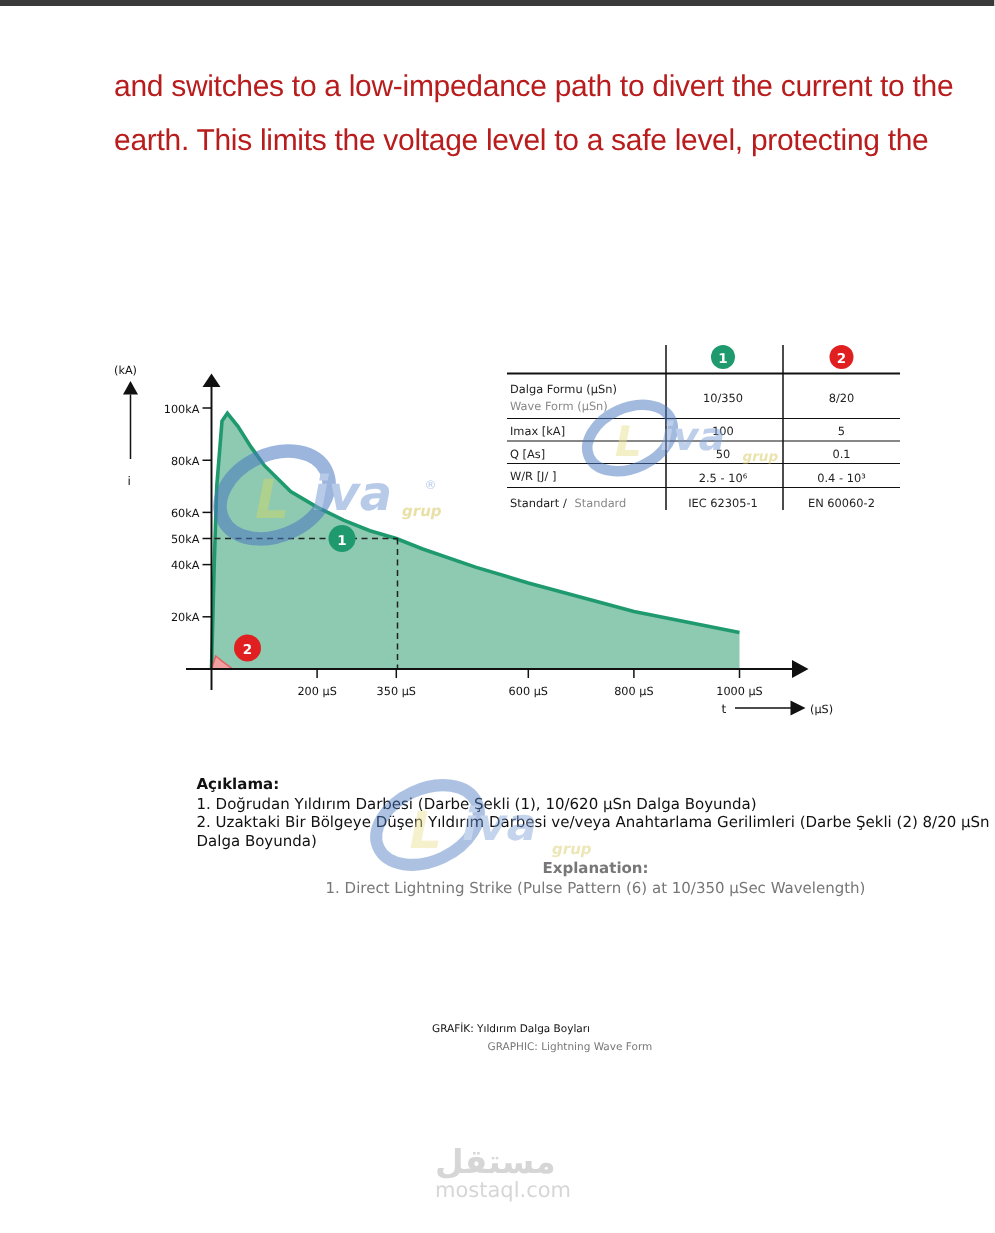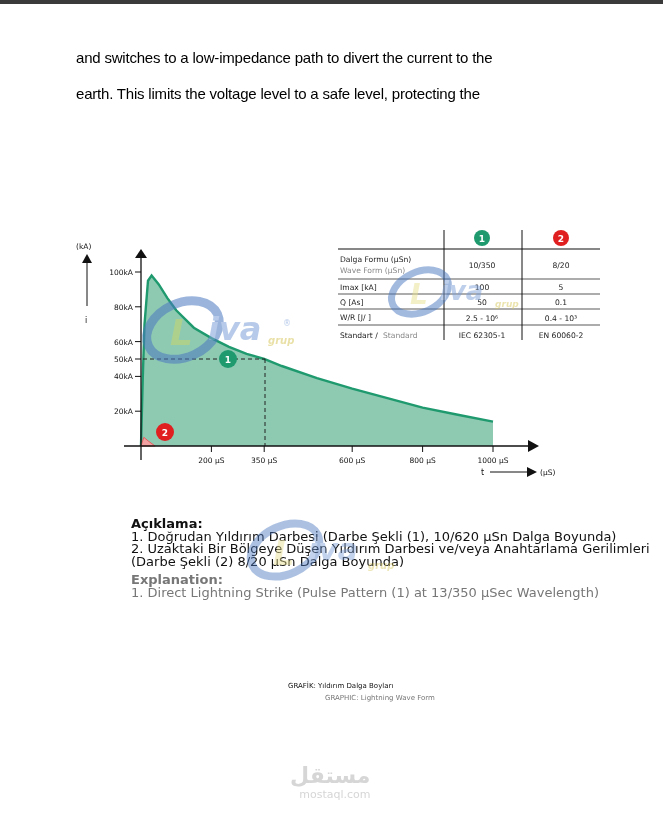--- a/index.html
+++ b/index.html
@@ -1,31 +1,31 @@
 <!DOCTYPE html>
 <html><head>
 <meta charset="utf-8">
 <style>
   html,body{margin:0;padding:0;}
   body{width:663px;height:822px;background:#ffffff;position:relative;overflow:hidden;font-family:"Liberation Sans",sans-serif;}
   .topbar{position:absolute;left:0;top:0;width:663px;height:4px;background:#3a3a3a;}
-  .para{position:absolute;left:76px;top:40px;width:560px;font-size:15px;line-height:36px;color:#000000;font-family:"Liberation Sans",sans-serif;letter-spacing:-0.2px;}
+  .para{position:absolute;left:76px;top:40px;width:560px;font-size:20px;line-height:36px;color:#b91c1c;font-family:"Liberation Sans",sans-serif;letter-spacing:-0.2px;}
   .para p{margin:0;white-space:nowrap;}
   svg text{font-family:"DejaVu Sans",sans-serif;}
   .figure{position:absolute;left:0;top:220px;}
-  .notes{position:absolute;left:131px;top:518px;font-size:13px;line-height:12.6px;color:#111;font-family:"DejaVu Sans",sans-serif;}
+  .notes{position:absolute;left:131px;top:518px;font-size:10px;line-height:12.6px;color:#111;font-family:"DejaVu Sans",sans-serif;}
   .notes .h{font-weight:bold;}
-  .notes .gray{color:#777;}
+  .notes .gray{color:#777;text-align:center;}
   .notes .gap{height:6px;}
   .caption{position:absolute;left:288px;top:680px;font-size:7px;line-height:12px;font-family:"DejaVu Sans",sans-serif;}
   .caption .tr{color:#111;}
   .caption .en{color:#777;margin-left:37px;}
-  .wm{position:absolute;left:290px;top:764px;text-align:right;color:#d6d6d6;font-family:"DejaVu Sans",sans-serif;}
+  .wm{position:absolute;left:290px;top:764px;text-align:left;color:#d6d6d6;font-family:"DejaVu Sans",sans-serif;}
   .wm .ar{font-size:22px;font-weight:bold;line-height:24px;}
-  .wm .lat{font-size:11px;line-height:13px;}
+  .wm .lat{font-size:14px;line-height:13px;}
 </style>
 </head>
 <body>
 
 <div class="topbar"></div>
 
 <div class="para">
   <p>and switches to a low-impedance path to divert the current to the</p>
   <p>earth. This limits the voltage level to a safe level, protecting the</p>
 </div>
@@ -143,21 +143,21 @@
   </g>
 </svg>
 </div>
 
 <div class="notes">
   <div class="h">Açıklama:</div>
   <div>1. Doğrudan Yıldırım Darbesi (Darbe Şekli (1), 10/620 µSn Dalga Boyunda)</div>
   <div>2. Uzaktaki Bir Bölgeye Düşen Yıldırım Darbesi ve/veya Anahtarlama Gerilimleri (Darbe Şekli (2) 8/20 µSn Dalga Boyunda)</div>
   <div class="gap"></div>
   <div class="h gray">Explanation:</div>
-  <div class="gray">1. Direct Lightning Strike (Pulse Pattern (1) at 13/350 µSec Wavelength)</div>
+  <div class="gray">1. Direct Lightning Strike (Pulse Pattern (6) at 10/350 µSec Wavelength)</div>
 </div>
 
 <svg style="position:absolute;left:240px;top:515px;" width="190" height="70">
   <g opacity="0.45">
     <ellipse cx="45" cy="35" rx="36" ry="24" fill="none" stroke="#4a78c0" stroke-width="8" transform="rotate(-25 45 35)"></ellipse>
     <text x="33" y="50" font-size="34" font-style="italic" font-weight="bold" fill="#e8e090" font-family="DejaVu Serif, serif">L</text>
     <text x="68" y="45" font-size="30" font-style="italic" font-weight="bold" fill="#7da0d8">iva</text>
     <text x="128" y="54" font-size="10" font-style="italic" font-weight="bold" fill="#d8c860">grup</text>
   </g>
 </svg>

